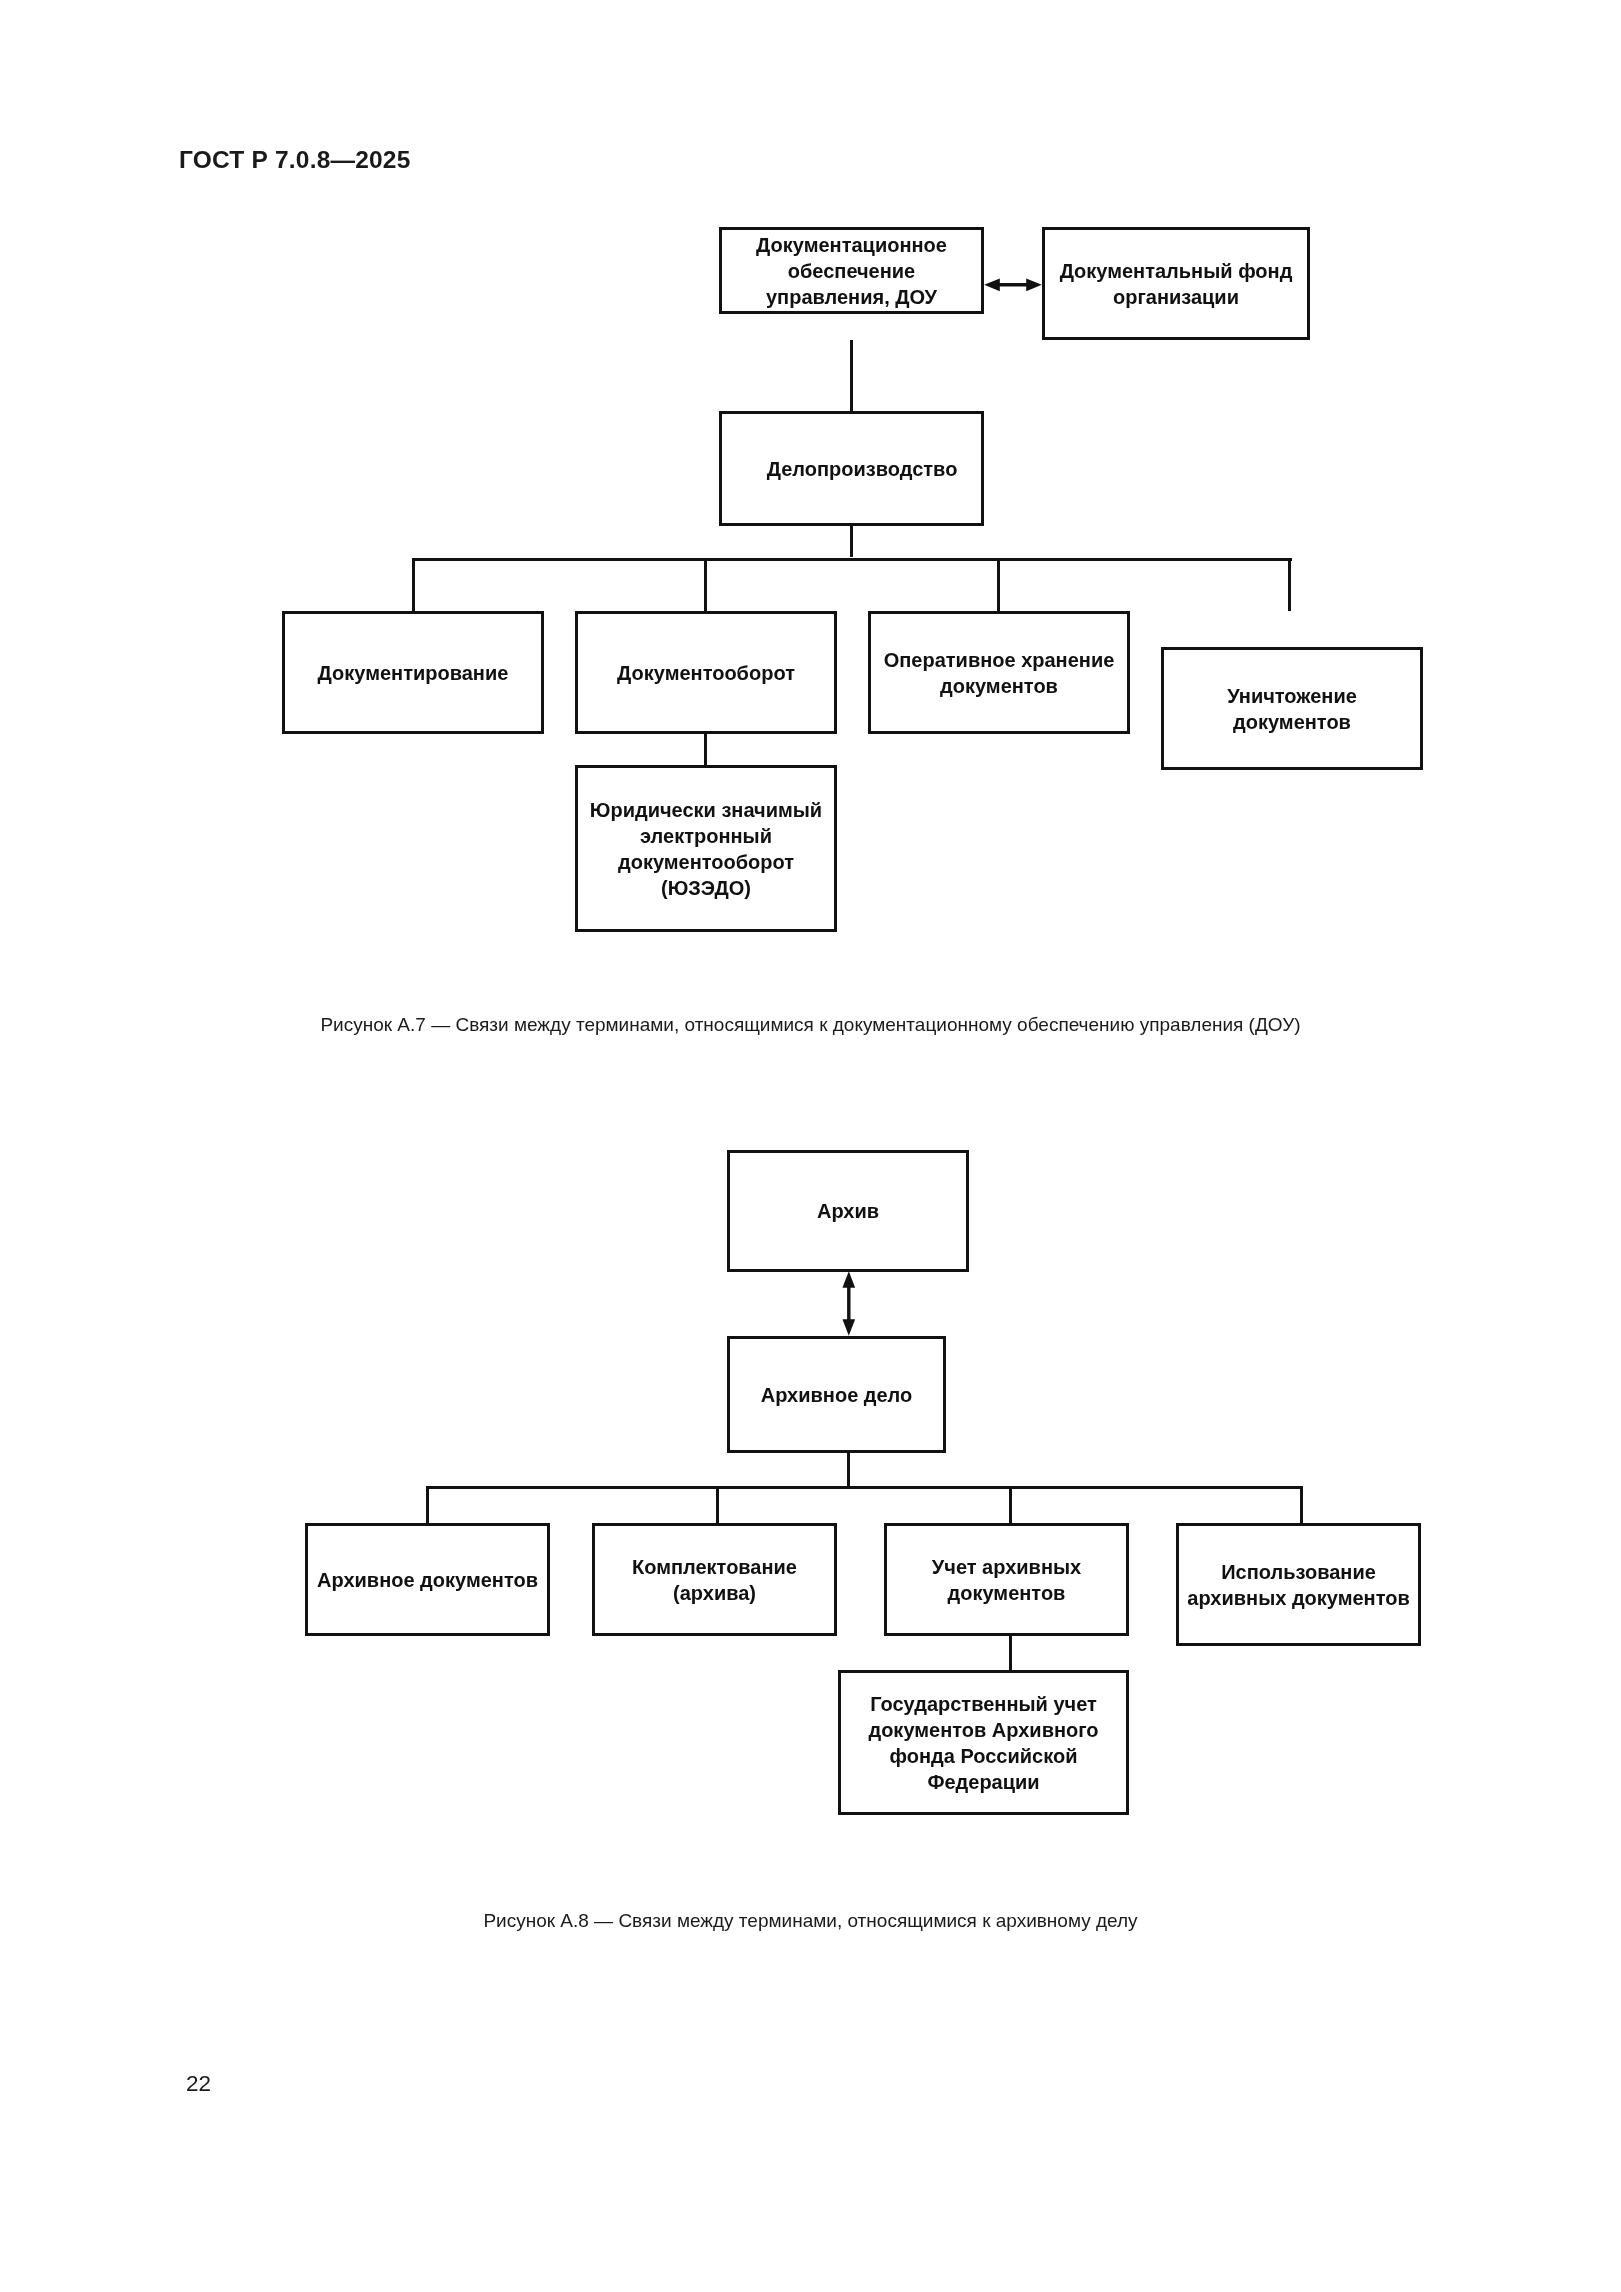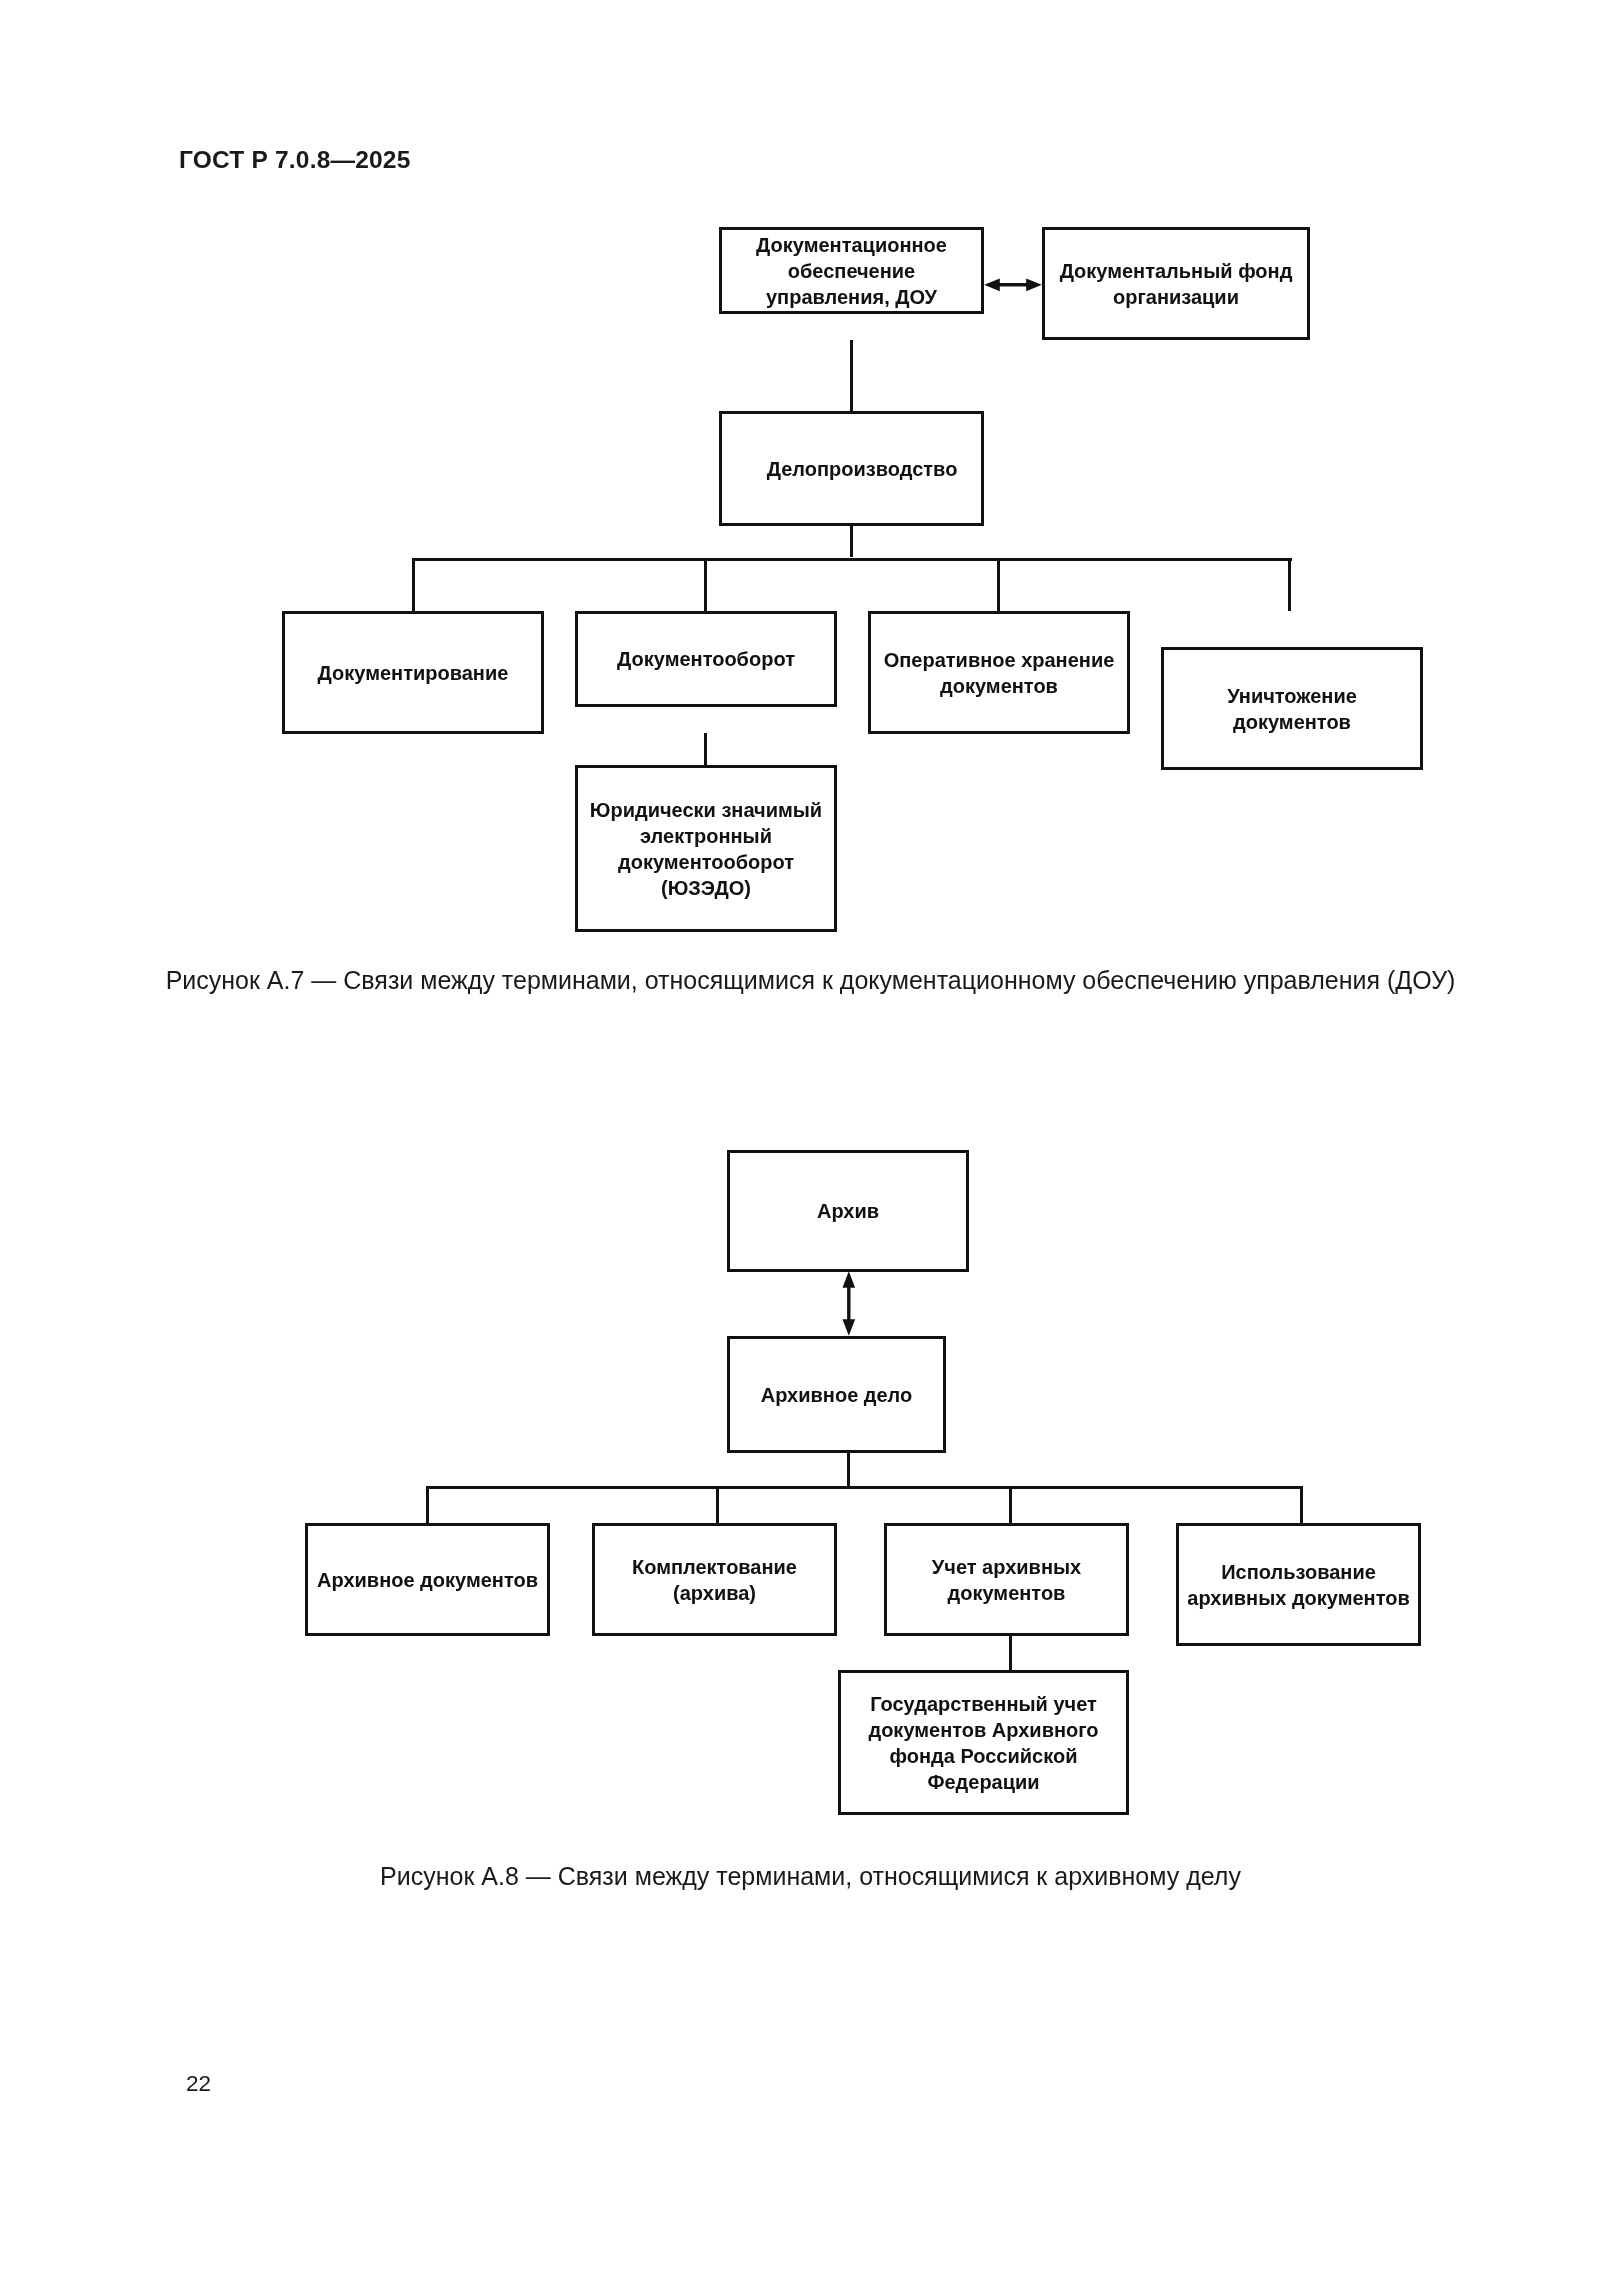--- a/index.html
+++ b/index.html
@@ -28,23 +28,24 @@
     white-space: nowrap;
   }
   .page-number {
     position: absolute;
     left: 186px;
     top: 2071px;
     font-size: 22.5px;
   }
   .caption {
     position: absolute;
-    font-size: 25px;
+    font-size: 19px;
     white-space: nowrap;
     text-align: center;
+    margin-top: 48px;
   }
   .node {
     position: absolute;
     border: 3.4px solid #111111;
     background: #ffffff;
     box-sizing: border-box;
     display: flex;
     align-items: center;
     justify-content: center;
     text-align: center;
@@ -98,21 +99,21 @@
     <div class="conn hline" style="left:412px; top:558px; width:880px; height:3.4px;"></div>
 
     <div class="conn vline" style="left:412px; top:558px; width:3.4px; height:53px;"></div>
     <div class="conn vline" style="left:704px; top:558px; width:3.4px; height:53px;"></div>
     <div class="conn vline" style="left:997px; top:558px; width:3.4px; height:53px;"></div>
     <div class="conn vline" style="left:1288px; top:558px; width:3.4px; height:53px;"></div>
 
     <div class="node" style="left:282px; top:611px; width:262px; height:123px;">
       <span>Документирование</span>
     </div>
-    <div class="node" style="left:575px; top:611px; width:262px; height:96px;">
+    <div class="node" style="left:575px; top:611px; width:262px; height:123px;">
       <span>Документооборот</span>
     </div>
     <div class="node" style="left:868px; top:611px; width:262px; height:123px;">
       <span>Оперативное хранение документов</span>
     </div>
     <div class="node" style="left:1161px; top:611px; width:262px; height:123px;margin-top:36px;">
       <span>Уничтожение документов</span>
     </div>
 
     <div class="conn vline" style="left:704px; top:733px; width:3.4px; height:32px;"></div>

